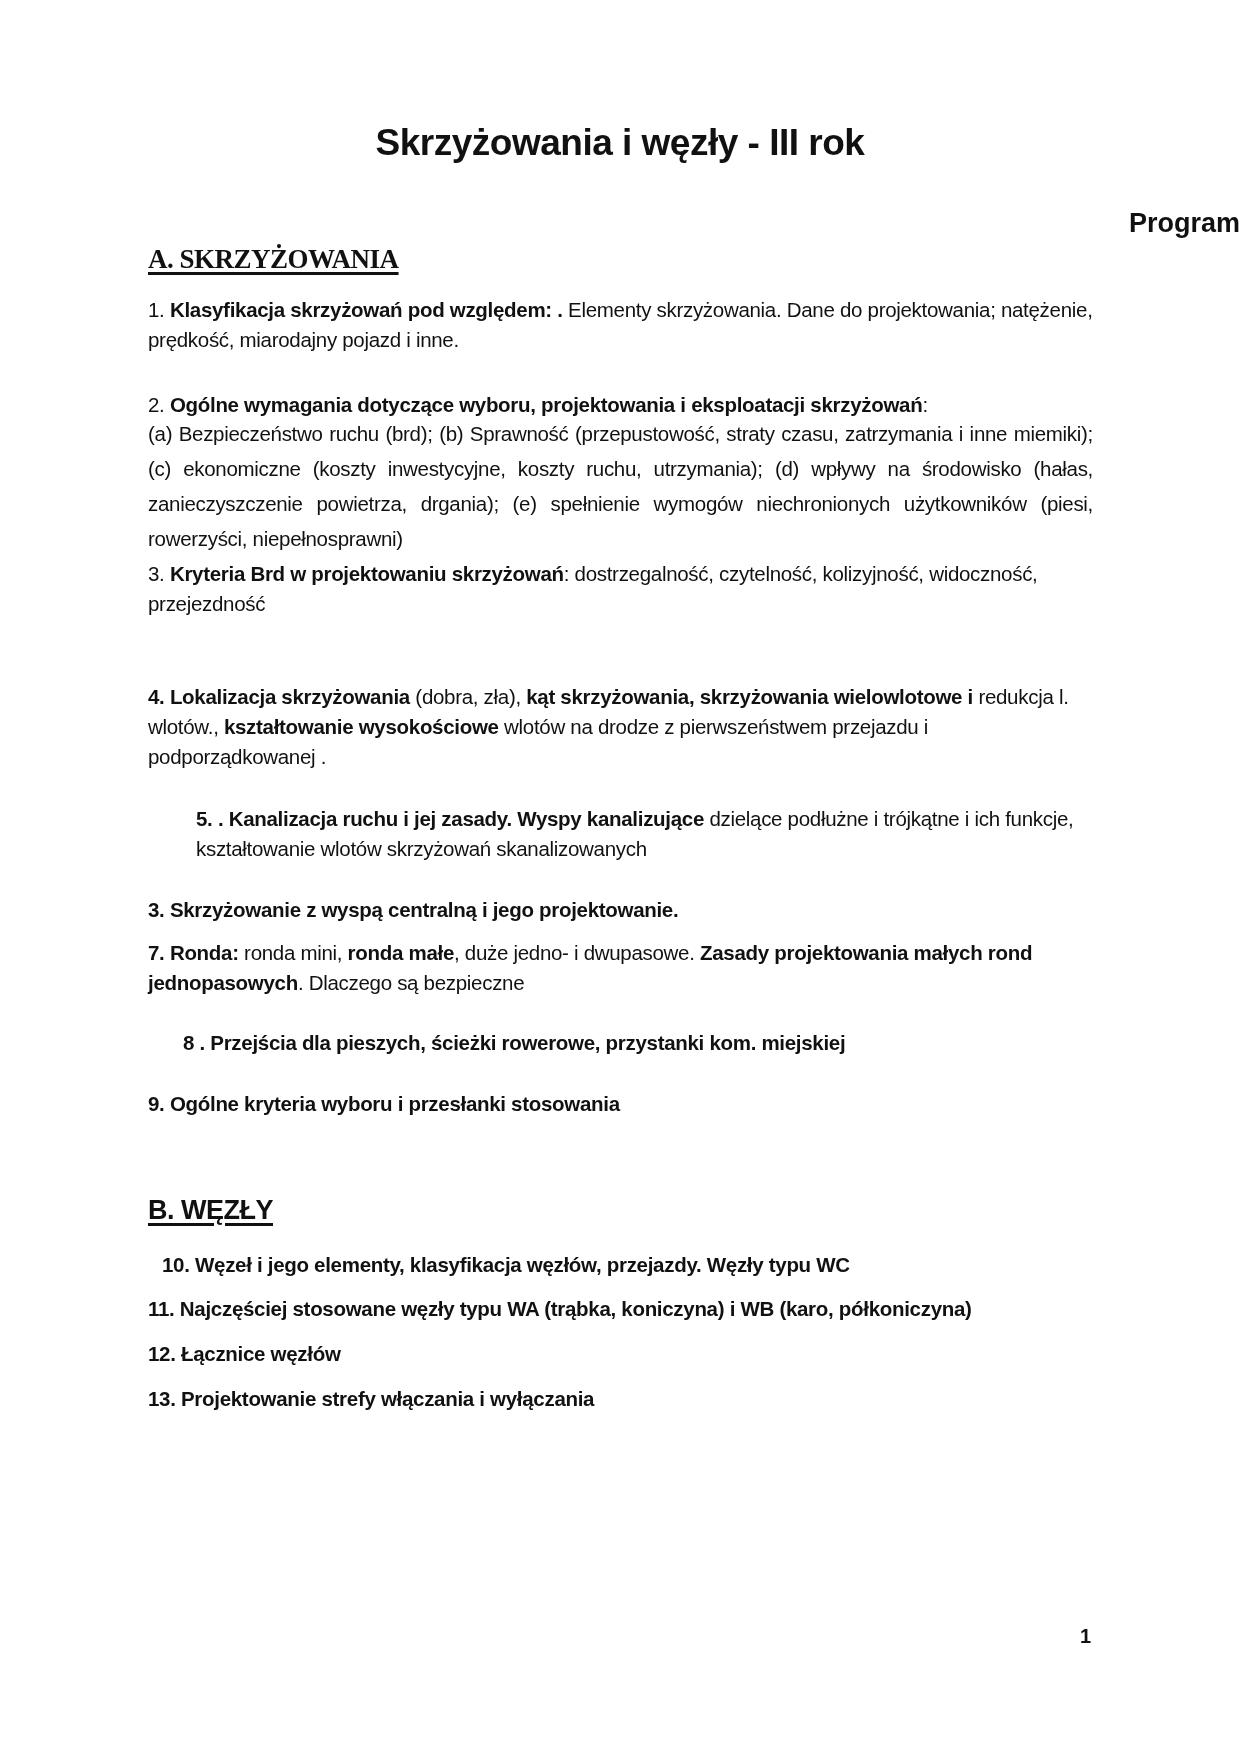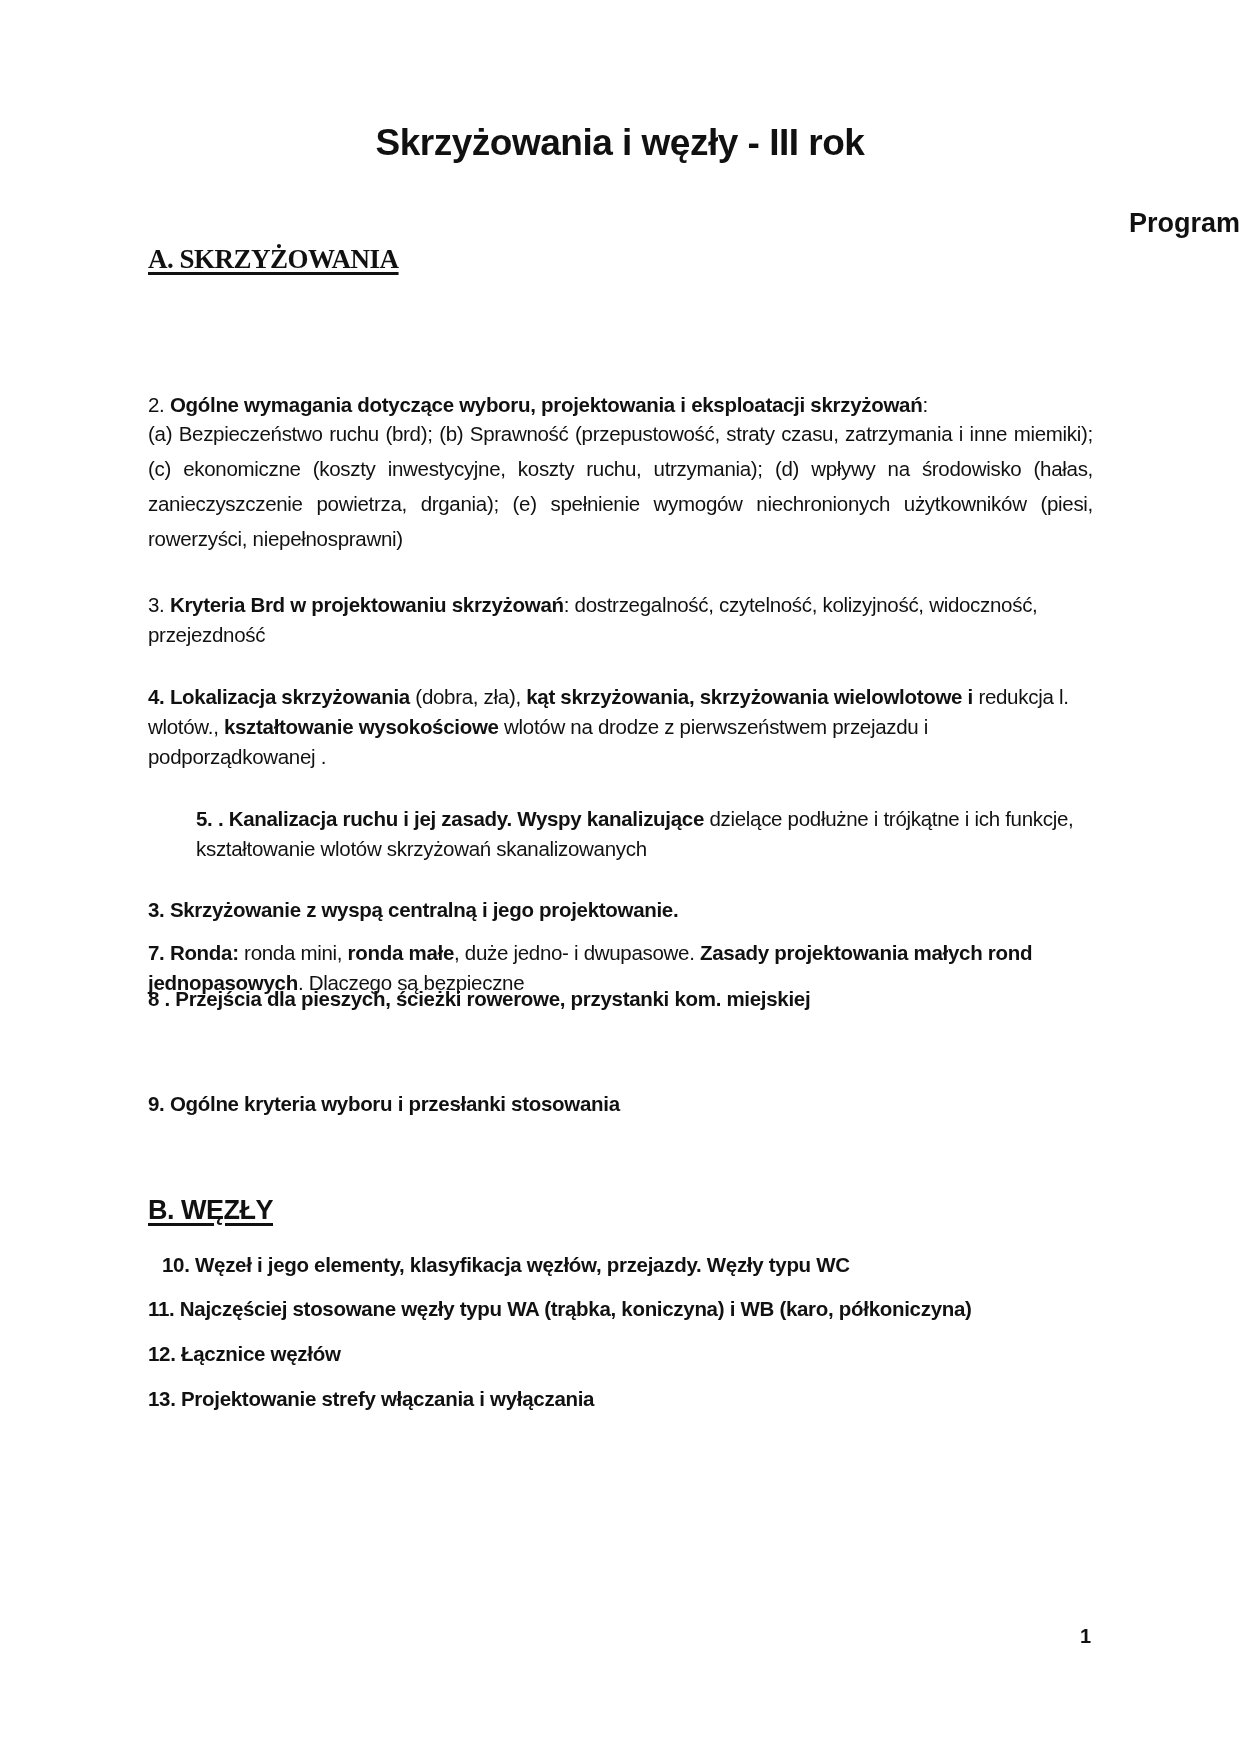--- a/index.html
+++ b/index.html
@@ -18,47 +18,50 @@
 </head>
 <body>
 
 <div class="page">
 
   <div class="abs title">Skrzyżowania i węzły - III rok</div>
   <div class="abs subtitle">Program</div>
 
   <div class="abs section" style="top:244px;font-family:Liberation Serif, serif;">A. SKRZYŻOWANIA</div>
 
+  <div class="abs item" style="top:295px;">
+    <span>1. </span><span class="b">Klasyfikacja skrzyżowań pod względem: .</span><span> Elementy skrzyżowania. Dane do projektowania; natężenie, prędkość, miarodajny pojazd i inne.</span>
+  </div>
 
   <div class="abs item" style="top:390px;">
     <span>2. </span><span class="b">Ogólne wymagania dotyczące wyboru, projektowania i eksploatacji skrzyżowań</span><span>:</span>
   </div>
   <div class="abs item wide" style="top:416px;">(a) Bezpieczeństwo ruchu (brd); (b) Sprawność (przepustowość, straty czasu, zatrzymania i inne miemiki); (c) ekonomiczne (koszty inwestycyjne, koszty ruchu, utrzymania); (d)  wpływy na środowisko (hałas, zanieczyszczenie powietrza, drgania); (e) spełnienie wymogów niechronionych użytkowników (piesi, rowerzyści, niepełnosprawni)</div>
 
-  <div class="abs item" style="top:590px;">
+  <div class="abs item" style="top:559px;">
     <span>3. </span><span class="b">Kryteria Brd w projektowaniu skrzyżowań</span><span>: dostrzegalność, czytelność, kolizyjność, widoczność, przejezdność</span>
   </div>
 
   <div class="abs item" style="top:682px;">
     <span class="b">4. Lokalizacja skrzyżowania</span><span> (dobra, zła), </span><span class="b">kąt skrzyżowania, skrzyżowania wielowlotowe i</span><span> redukcja l. wlotów., </span><span class="b">kształtowanie wysokościowe</span><span> wlotów na drodze z pierwszeństwem przejazdu i podporządkowanej .</span>
   </div>
 
   <div class="abs item" style="top:804px;margin-left:48px;">
     <span class="b">5. . Kanalizacja ruchu i jej zasady. Wyspy kanalizujące</span><span> dzielące podłużne i trójkątne i ich funkcje, kształtowanie wlotów skrzyżowań skanalizowanych</span>
   </div>
 
   <div class="abs item" style="top:895px;">
     <span class="b">3. Skrzyżowanie z wyspą centralną i jego projektowanie.</span>
   </div>
 
   <div class="abs item" style="top:938px;">
     <span class="b">7. Ronda:</span><span> ronda mini, </span><span class="b">ronda małe</span><span>, duże jedno- i dwupasowe.  </span><span class="b">Zasady projektowania małych rond jednopasowych</span><span>. Dlaczego są bezpieczne</span>
   </div>
 
-  <div class="abs item" style="top:984px;">
+  <div class="abs item" style="top:1028px;margin-left:35px;">
     <span class="b">8 . Przejścia dla pieszych, ścieżki rowerowe, przystanki kom. miejskiej</span>
   </div>
 
   <div class="abs item" style="top:1089px;">
     <span class="b">9.  Ogólne kryteria wyboru i przesłanki stosowania</span>
   </div>
 
   <div class="abs section" style="top:1195px;">B. WĘZŁY</div>
 
   <div class="abs item b" style="top:1250px;margin-left:14px;">10. Węzeł i jego elementy, klasyfikacja węzłów, przejazdy. Węzły typu WC</div>

